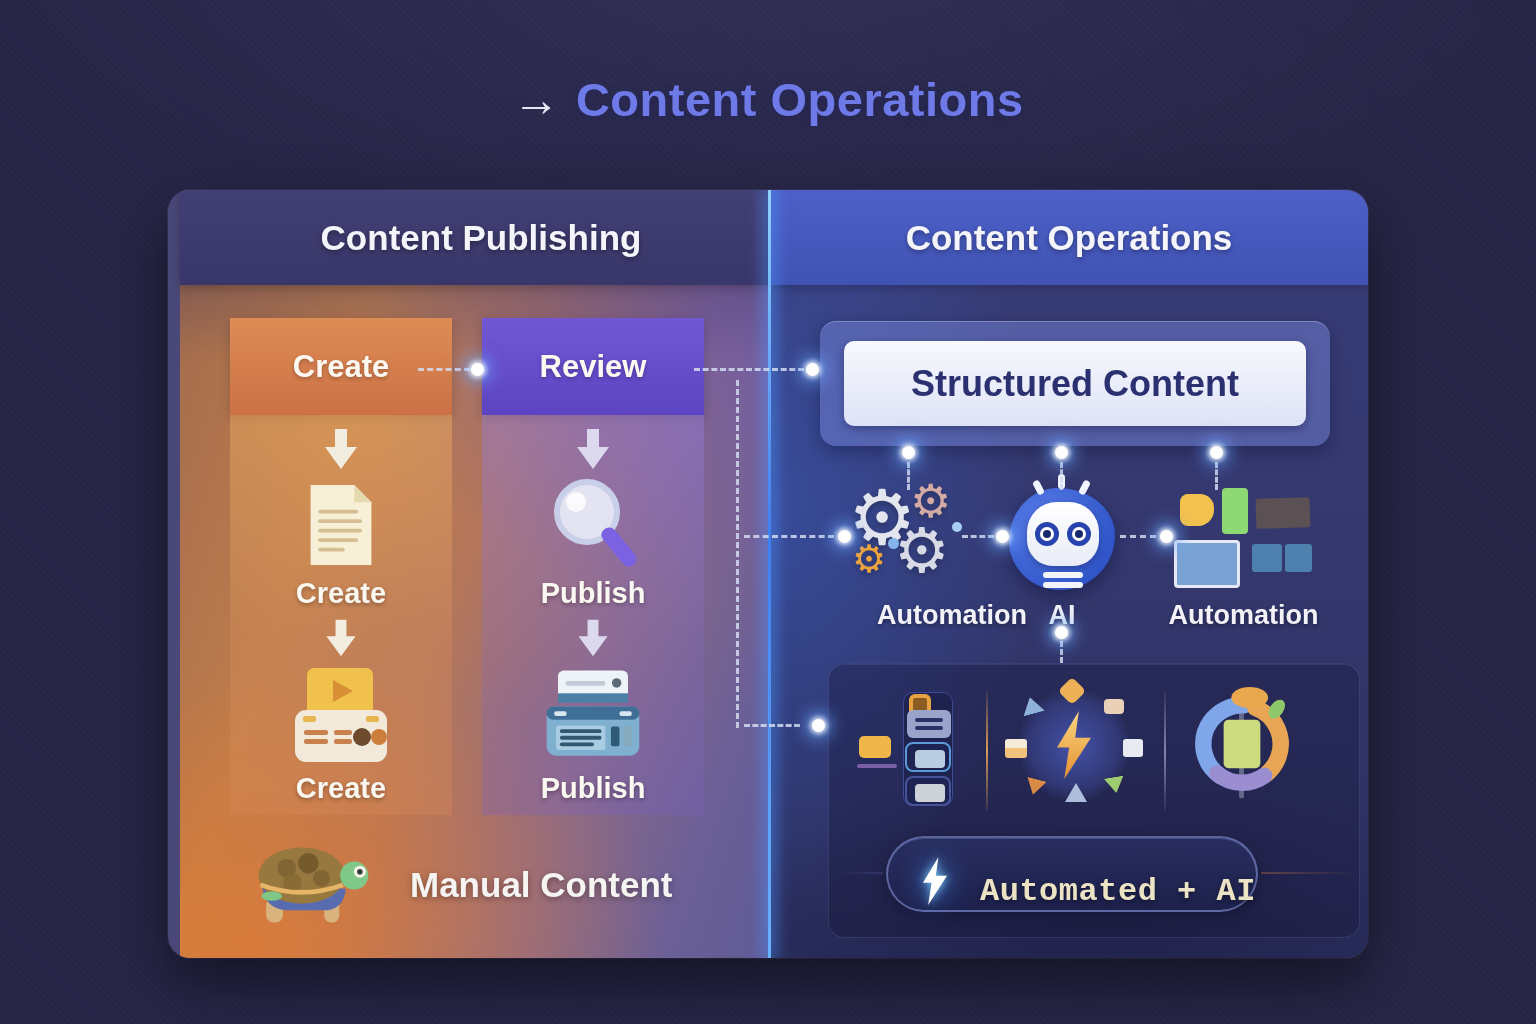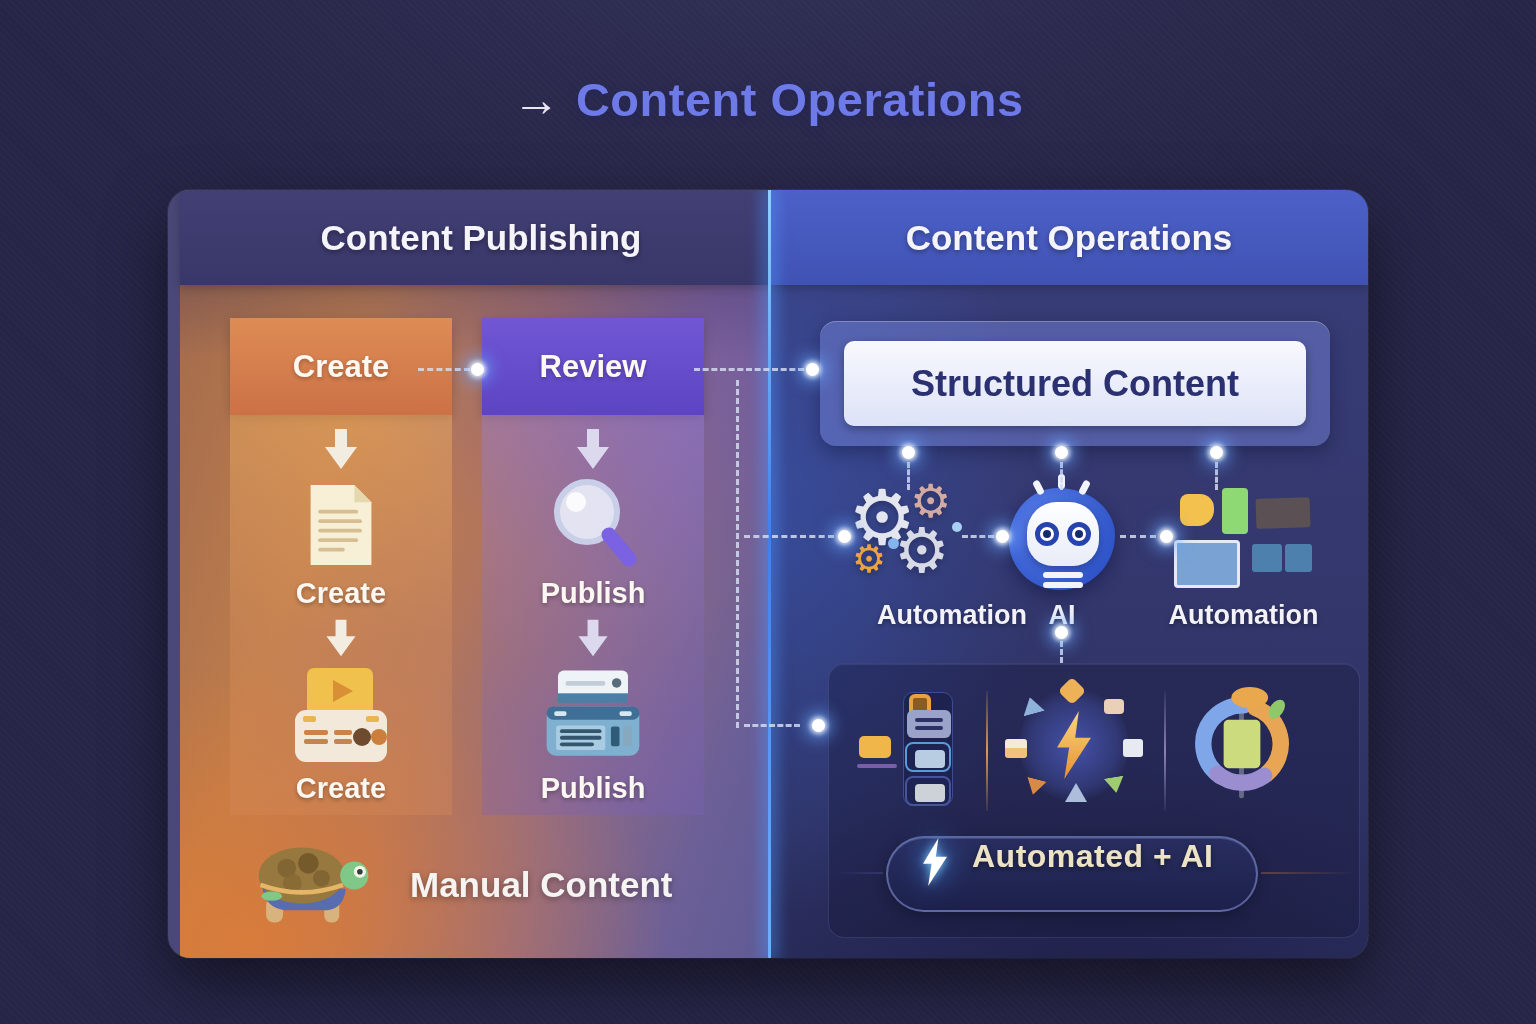--- a/index.html
+++ b/index.html
@@ -86,22 +86,22 @@
   .sub-panel{ position:absolute; left:58px; top:473px; width:532px; height:275px; border-radius:16px;
     background:rgba(15,18,46,.30); border:1px solid rgba(130,140,210,.22);
     box-shadow:inset 0 1px 0 rgba(160,175,255,.12); }
   .v-sep{ position:absolute; top:27px; width:2px; height:120px; }
   .sep-orange{ left:157px; background:linear-gradient(180deg, rgba(240,170,90,.1), #d89a55, rgba(240,170,90,.1)); }
   .sep-gray{ left:335px; background:linear-gradient(180deg, rgba(150,140,190,.08), #8a82b2, rgba(150,140,190,.08)); }
 
   .pill{ position:absolute; left:57px; top:172px; width:372px; height:76px; border-radius:40px;
     border:2px solid rgba(150,165,235,.5);
     background:linear-gradient(180deg, rgba(47,54,110,.55), rgba(28,33,78,.6));
-    display:flex; align-items:flex-start; padding-left:30px; gap:20px;
-    box-shadow:0 4px 14px rgba(0,0,10,.3), inset 0 1px 0 rgba(180,195,255,.18); }
+    display:flex; align-items:flex-end; padding-left:30px; gap:28px;
+    box-shadow:0 4px 14px rgba(0,0,10,.3), inset 0 1px 0 rgba(180,195,255,.18);font-family:Liberation Mono, monospace; }
   .pill-label{ font-size:32px; font-weight:700; color:#ece2c4; text-shadow:0 2px 5px rgba(0,0,0,.4); letter-spacing:.5px; }
   .pill-bolt{ filter:drop-shadow(0 0 5px #7ed0ff) drop-shadow(0 0 14px rgba(70,150,255,.9)); }
   .hline{ position:absolute; top:208px; height:2px; opacity:.45; }
   .hline-l{ left:6px; width:48px; background:linear-gradient(90deg, transparent, #4a4f8e); }
   .hline-r{ left:432px; width:95px; background:linear-gradient(90deg, #b06a3f, transparent); }
 
   
   .dash-h{ position:absolute; height:0; border-top:3px dashed rgba(212,218,240,.85); z-index:8; }
   .dash-v{ position:absolute; width:0; border-left:3px dashed rgba(212,218,240,.85); z-index:8; }
   .gdot{ position:absolute; width:13px; height:13px; border-radius:50%; background:#fff; z-index:9;

